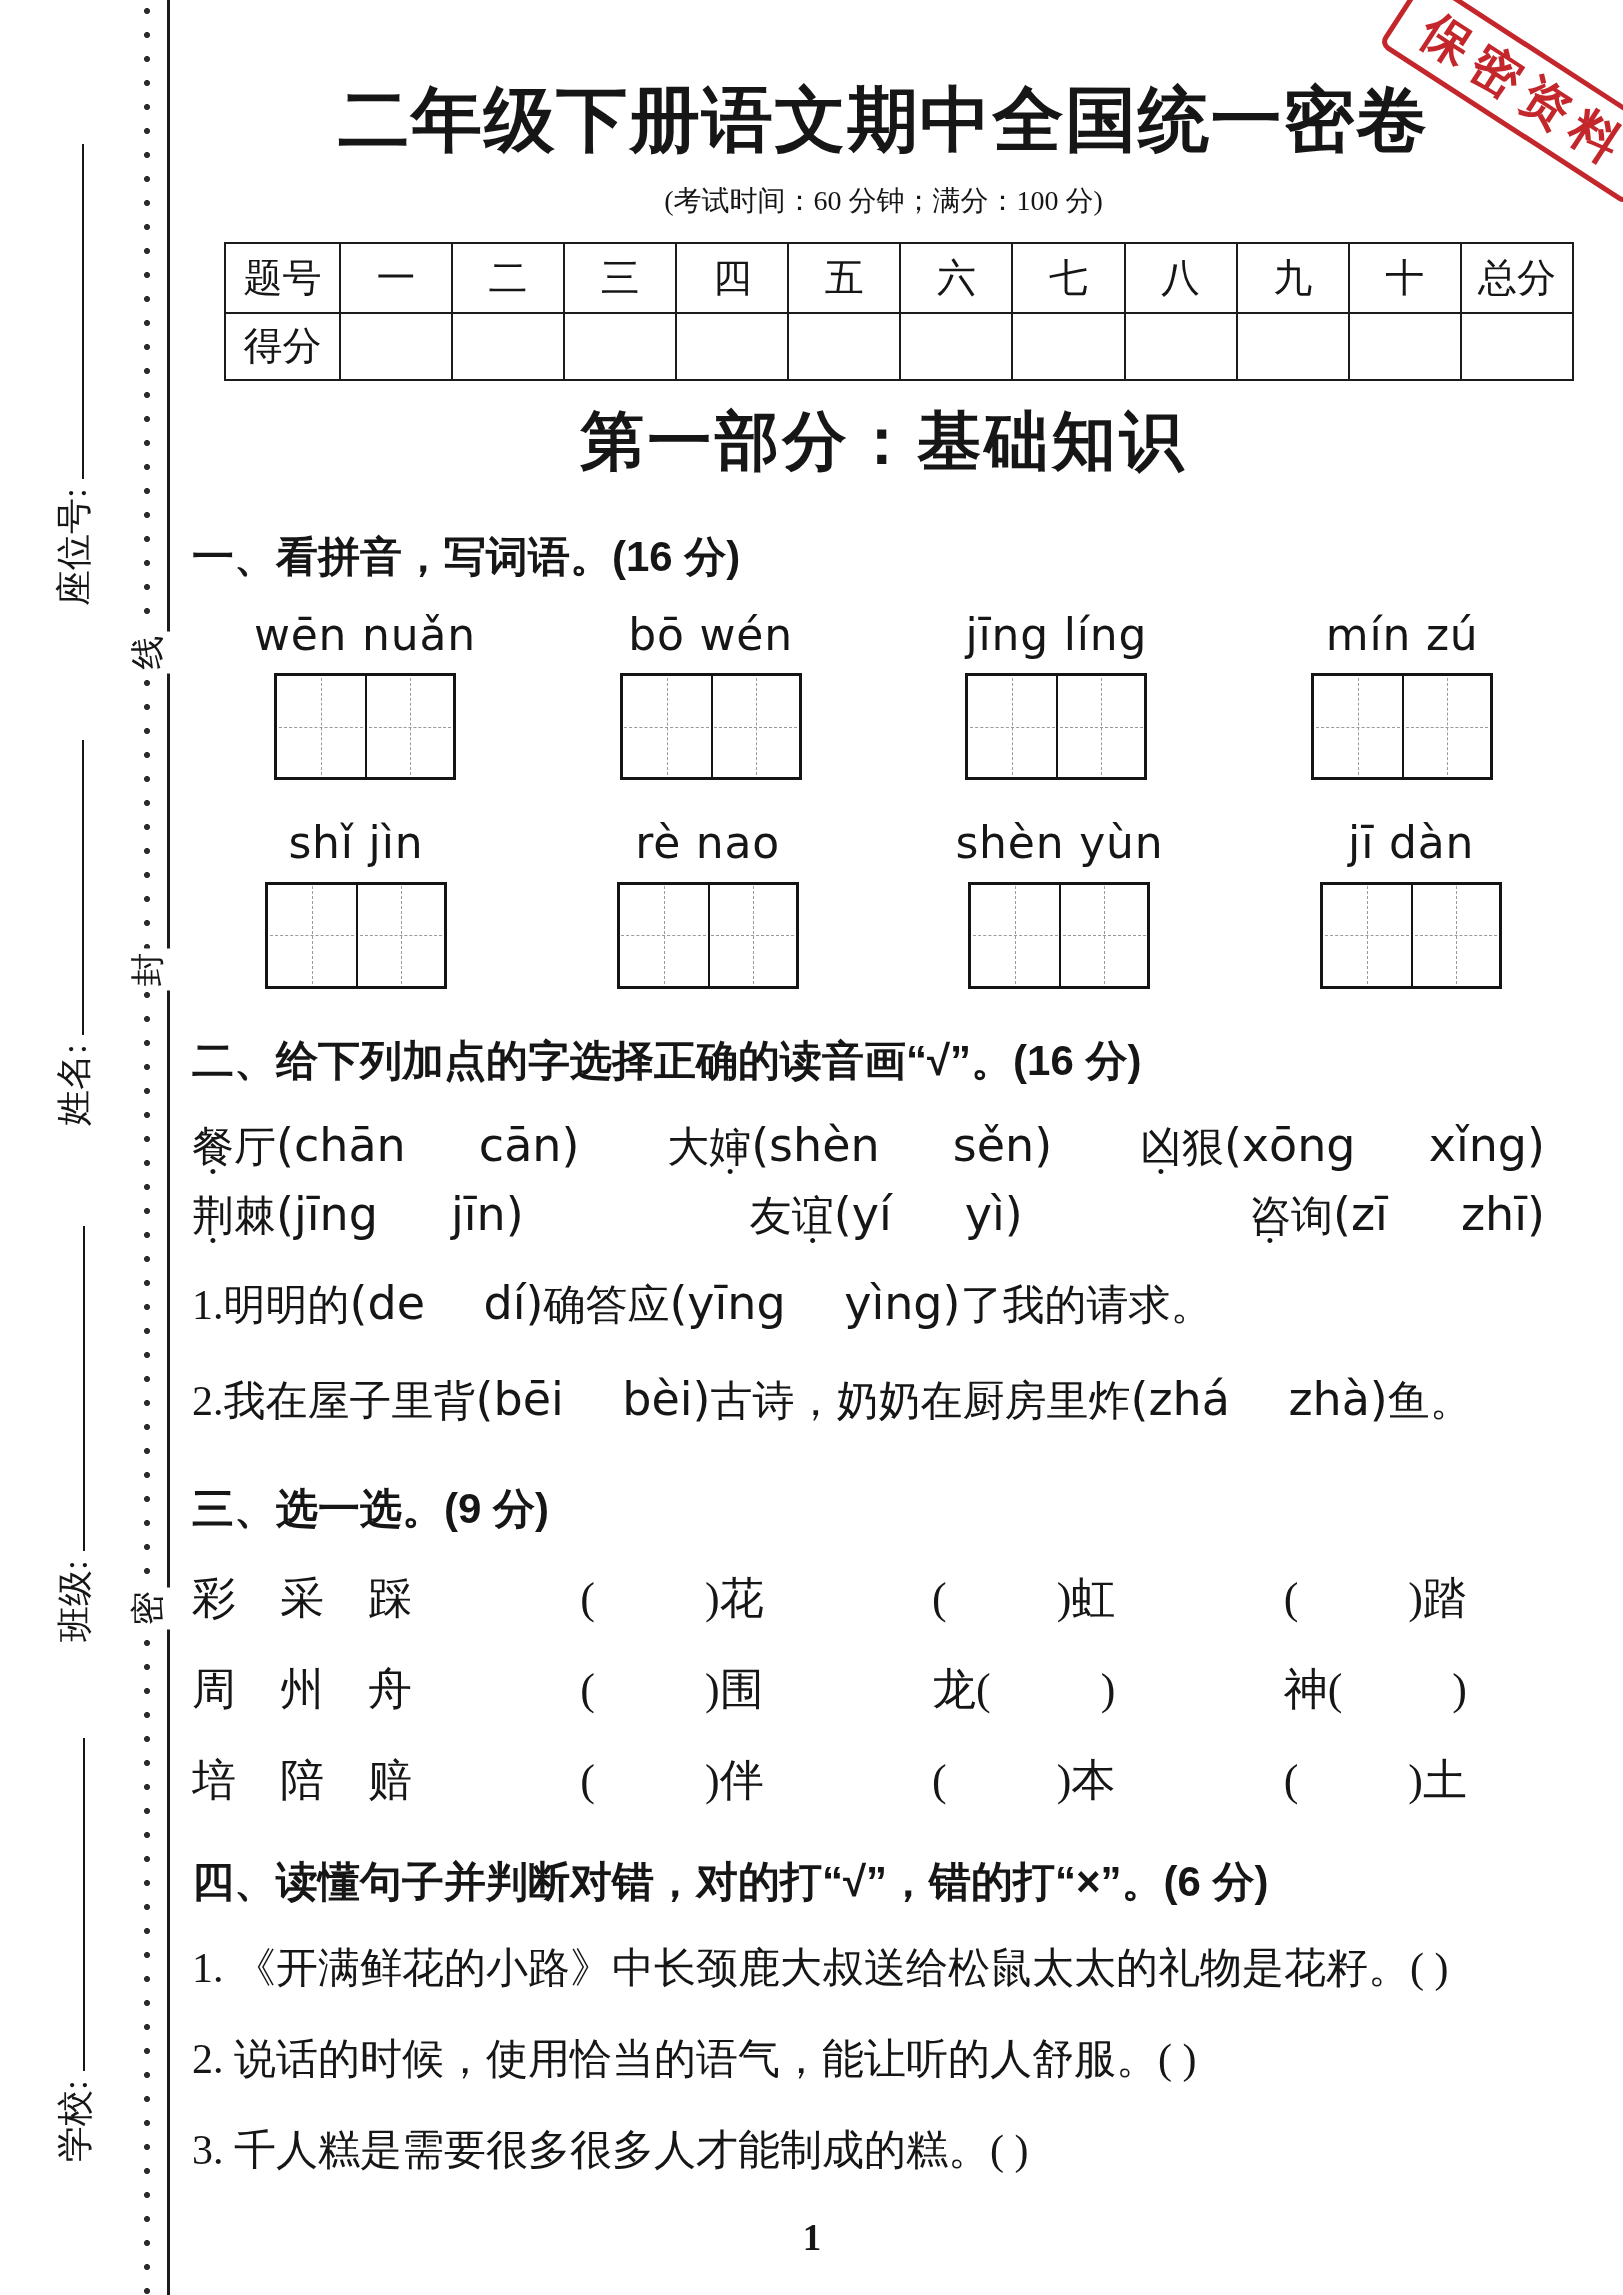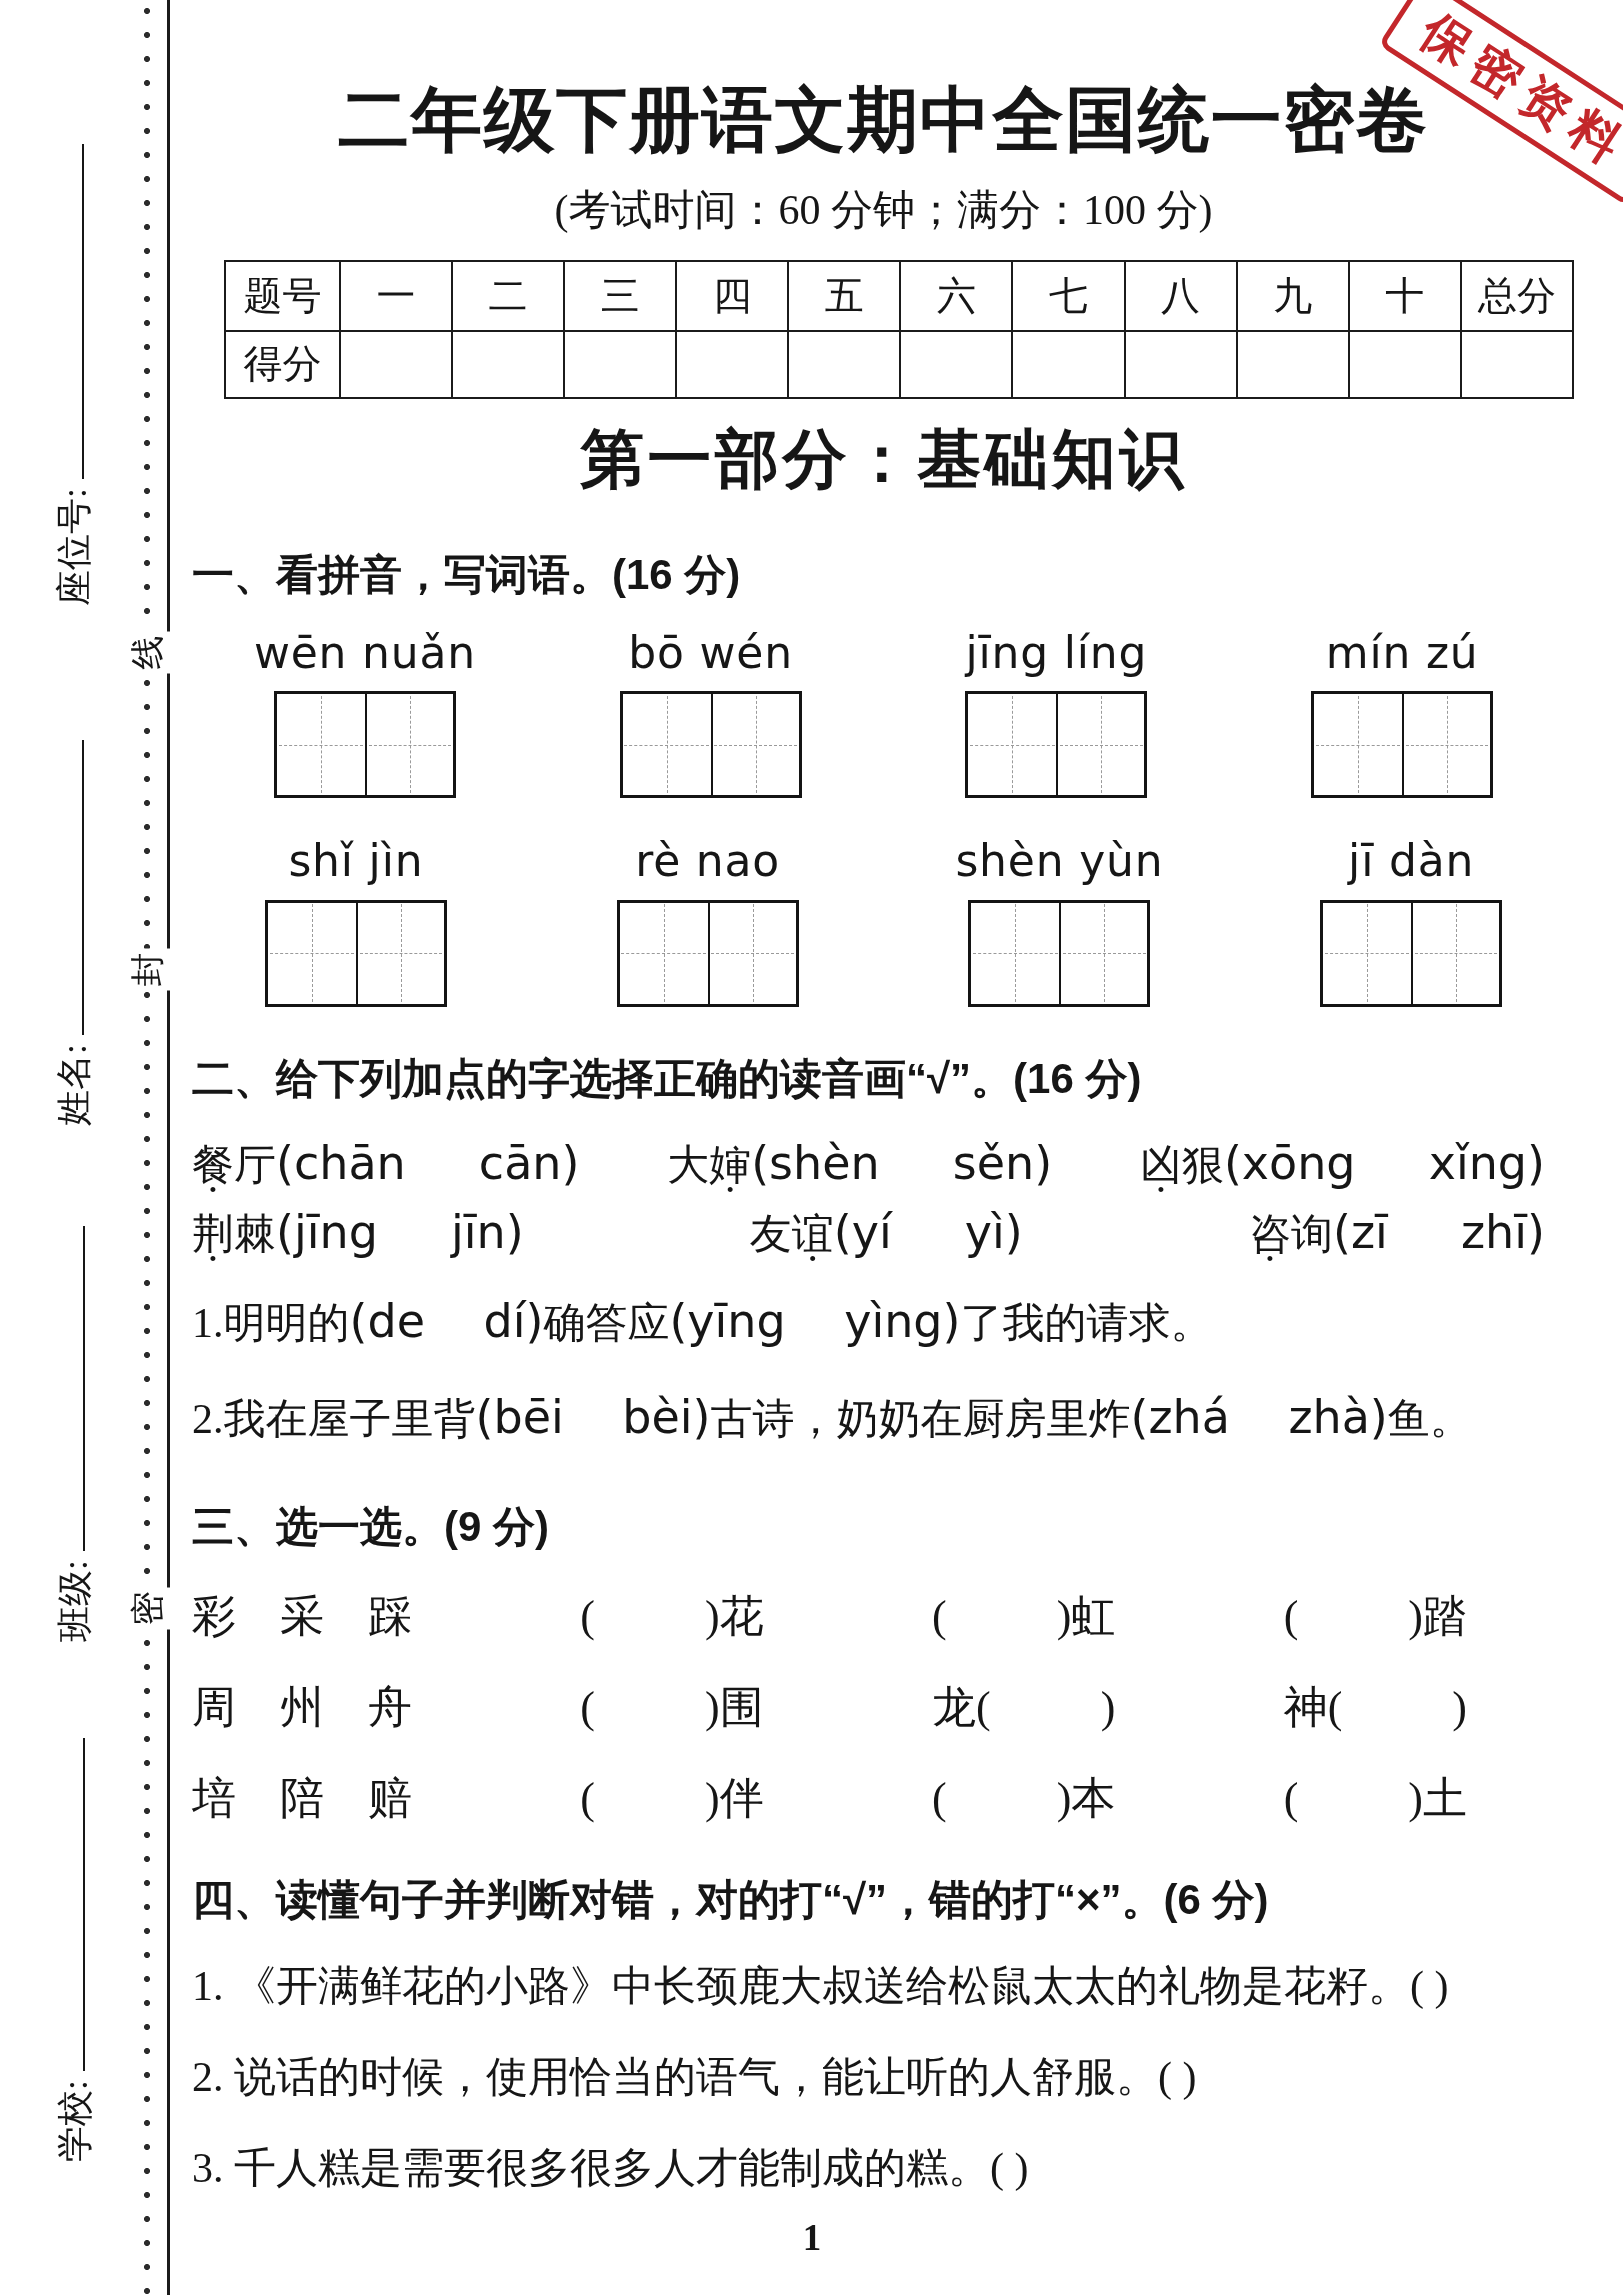--- a/index.html
+++ b/index.html
@@ -42,21 +42,21 @@
     font-size:49px; font-weight:bold; letter-spacing:10px;
     transform:rotate(33deg);
   }
 
   
   .content { position:absolute; left:170px; top:0; width:1454px; padding:0 49px 0 22px; }
   .title {
     margin-top:73px; text-align:center; font-size:71px; font-weight:bold; letter-spacing:1.7px;
     font-family:"Liberation Sans","DejaVu Sans",sans-serif;
   }
-  .subtitle { margin-top:13.5px; text-align:center; font-size:42px; }
+  .subtitle { margin-top:13.5px; text-align:center; font-size:28px; }
 
   table.score { margin:22px 0 0 32px; width:1350px; border-collapse:collapse; table-layout:fixed; }
   table.score td {
     border:2.5px solid #1b1b1b; height:70px; text-align:center;
     font-size:39px; overflow:hidden;
   }
   table.score td.rowlbl { width:115px; }
   table.score tr.scorerow td { height:67px; }
 
   .part-heading { margin-top:17px; text-align:center; font-size:64px; font-weight:bold; letter-spacing:3.4px; }

